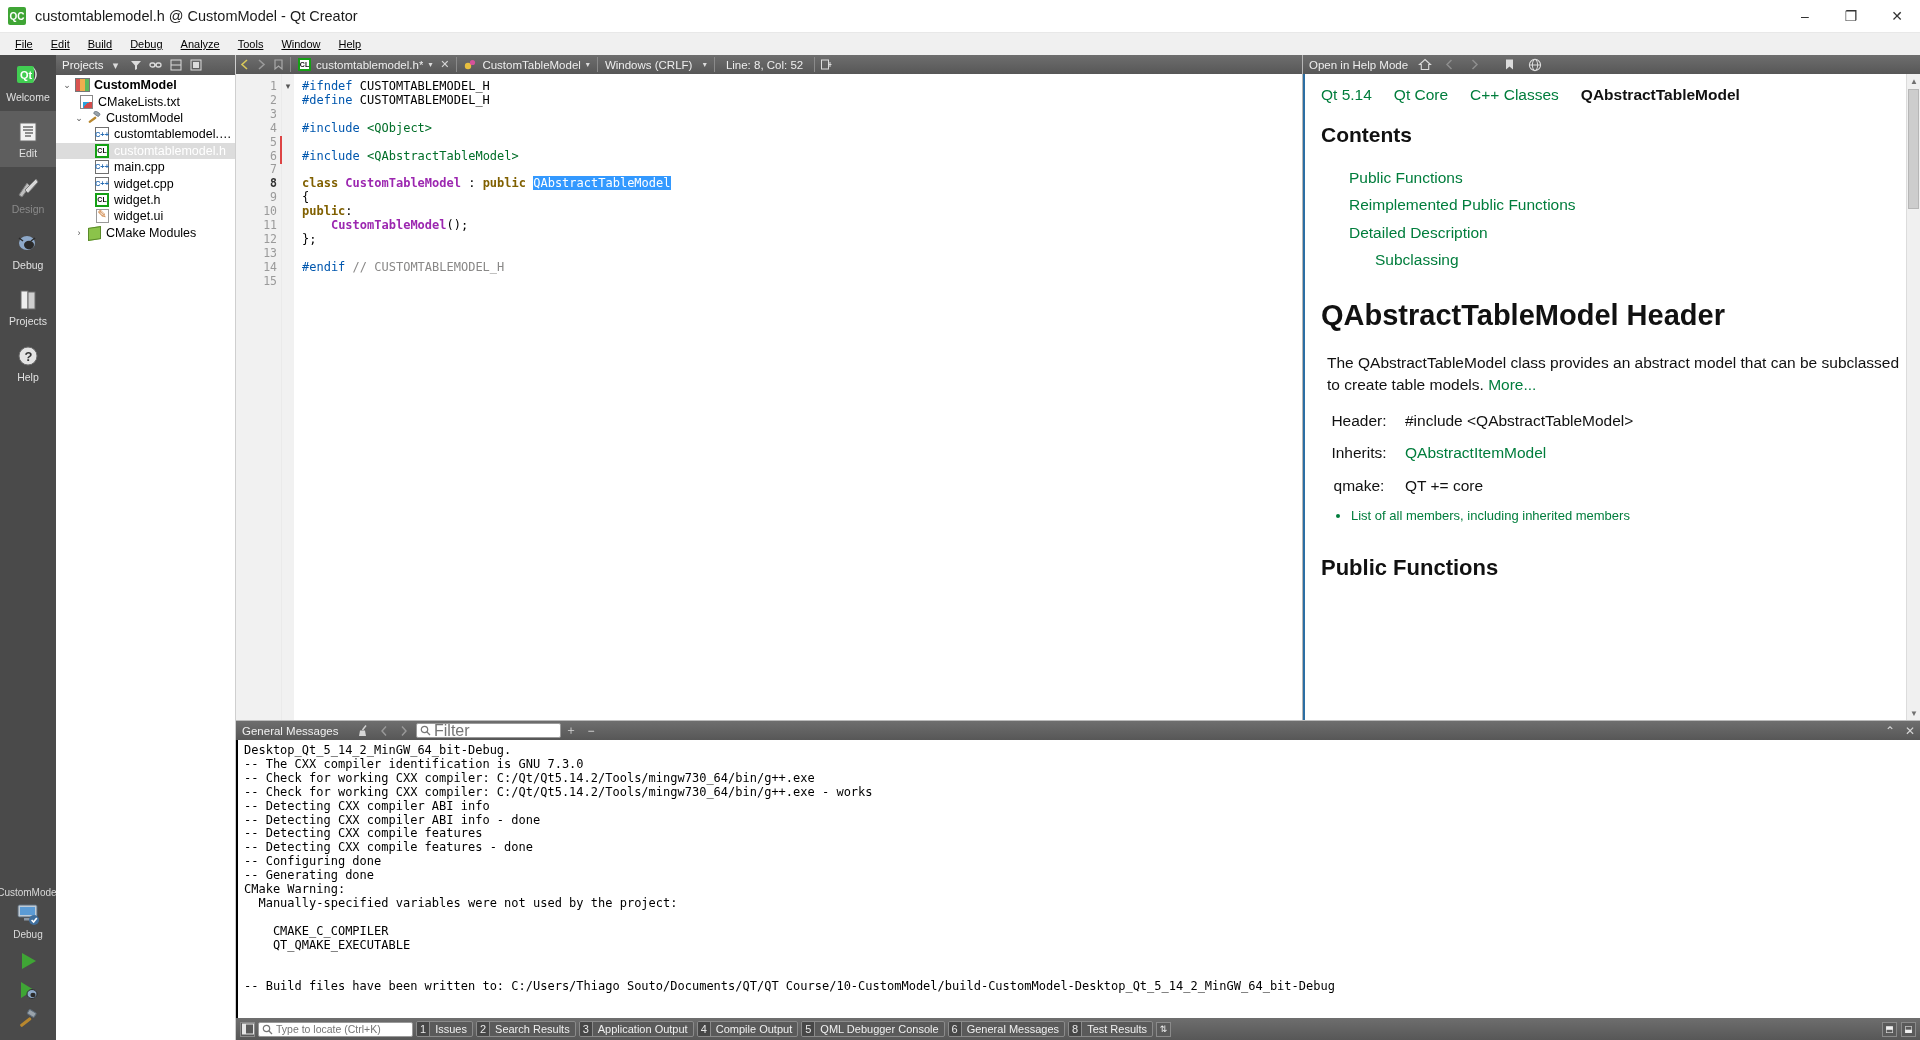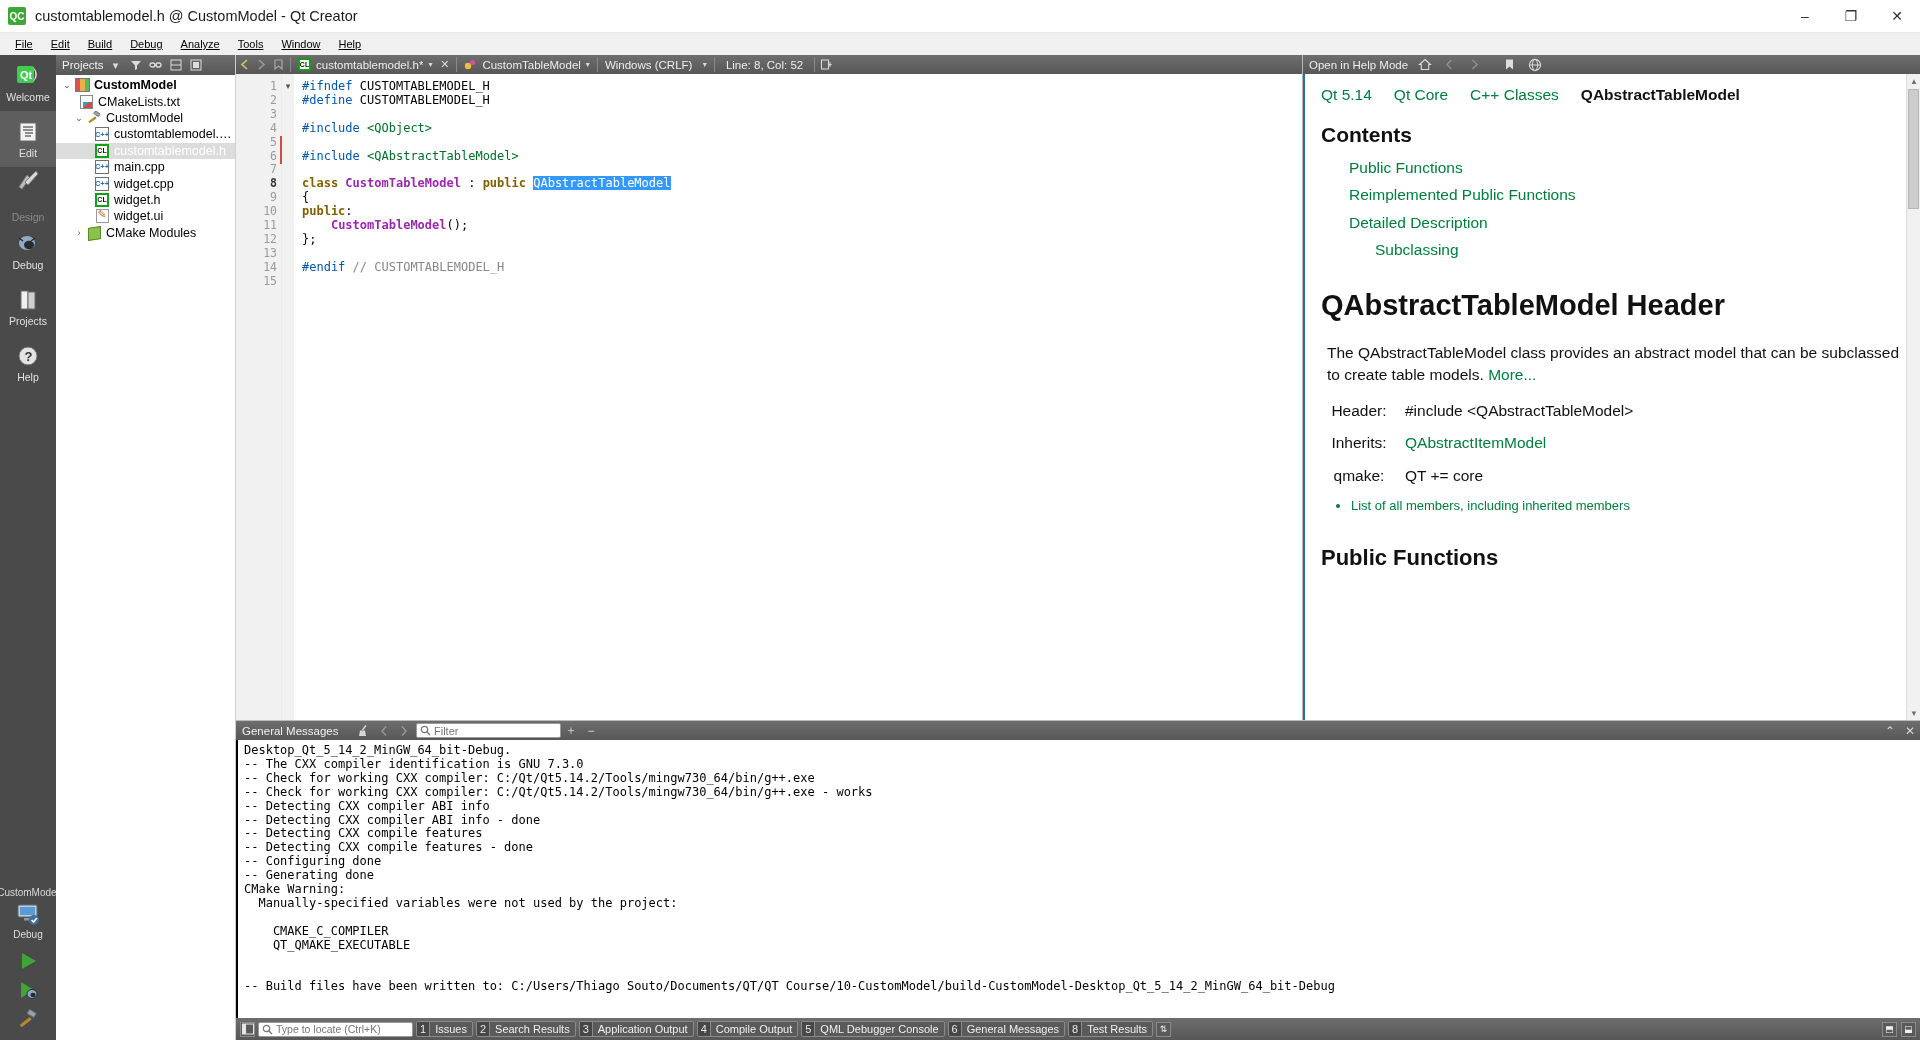--- a/index.html
+++ b/index.html
@@ -39,21 +39,21 @@
   
   .modebar {
     width: 56px; background: #4a4a4a; display: flex; flex-direction: column;
     flex: none; color: #d8d8d8;
   }
   .mode {
     height: 56px; display: flex; flex-direction: column; align-items: center; justify-content: center;
     font-size: 10.5px; gap: 2px; color: #e0e0e0; position: relative;
   }
   .mode.active { background: #5e5e5e; }
-  .mode.disabled { color: #8a8a8a; justify-content: space-between; }
+  .mode.disabled { color: #8a8a8a; }
   .mode .glyph { width: 26px; height: 26px; display:flex; align-items:center; justify-content:center; }
   .mode-spacer { flex: 1; }
   .kitlabel { font-size: 10px; color:#d8d8d8; text-align:center; padding: 3px 2px 1px; }
   .kitbox { display:flex; flex-direction:column; align-items:center; padding-bottom:4px; }
   .kitbox .glyph { width:30px; height:30px; display:flex; align-items:center; justify-content:center; }
   .kitbox .sub { font-size: 10px; color:#dcdcdc; }
   .runrow { display:flex; flex-direction:column; align-items:center; gap:3px; padding: 4px 0 8px; }
   .runbtn { width: 28px; height: 26px; display:flex; align-items:center; justify-content:center; }
 
   
@@ -138,21 +138,21 @@
   .help-tb { height:19px; background: linear-gradient(#6e6e6e,#575757); display:flex; align-items:center;
              color:#eee; font-size:11.5px; padding-left:6px; gap:8px; flex:none; }
   .help-tb .hb { width:17px; height:19px; display:flex; align-items:center; justify-content:center; font-size:12px; color:#d8d8d8; }
   .help-tb .hb.dim { color:#8e8e8e; }
   .helpbody { flex:1; overflow:hidden; position:relative; border:2px solid #2c6ea3; border-top:none;
               border-right:none; border-bottom:none; background:#fff; }
   .helpscroll { padding: 10px 8px 0 16px; font-size:15.5px; color:#111; line-height:1.45; }
   .crumbs { display:flex; gap:22px; font-size:15.5px; color:#007d3c; align-items:baseline; }
   .crumbs .cur { color:#111; font-weight:bold; }
   .refdoc { text-align:right; color:#007d3c; font-size:15px; margin-top:8px; }
-  .h2 { font-size:21px; font-weight:bold; margin: 14px 0 6px; color:#111; }
+  .h2 { font-size:21px; font-weight:bold; margin: 14px 0 16px; color:#111; }
   .toc { margin-left: 28px; }
   .toc a { display:block; color:#007d3c; font-size:15.5px; margin:5px 0; text-decoration:none; }
   .toc .lvl2 { margin-left:26px; }
   .h1 { font-size:29px; font-weight:bold; margin: 22px 0 16px; color:#111; }
   .para { font-size:15.5px; color:#111; margin: 8px 6px 14px 6px; line-height:1.42; }
   .para a { color:#007d3c; text-decoration:none; }
   .deftbl { margin: 4px 0 0 6px; }
   .defrow { display:flex; margin: 10px 0; font-size:15.5px; }
   .defrow .dk { width:78px; flex:none; text-align:center; padding-right:14px; color:#111; }
   .defrow .dv { color:#111; }
@@ -167,21 +167,21 @@
   
   .outpane { height: 298px; flex:none; display:flex; flex-direction:column; background:#fff;
              border-top:1px solid #bbb; }
   .out-head { height:19px; background: linear-gradient(#6e6e6e,#575757); display:flex; align-items:center;
               color:#f0f0f0; font-size:11.5px; flex:none; }
   .out-head .name { padding: 0 10px 0 6px; min-width:118px; }
   .out-head .hb { width:20px; height:19px; display:flex; align-items:center; justify-content:center; color:#d6d6d6; font-size:12px; }
   .out-head .hb.dim { color:#8e8e8e; }
   .filterbox { width:145px; height:15px; background:#fff; border:1px solid #9a9a9a; border-radius:2px;
                display:flex; align-items:center; padding:0 3px; gap:3px; margin-left:2px; }
-  .filterbox input { border:0; outline:0; font-size:11px; width:100%; color:#777;
+  .filterbox input { border:0; outline:0; font-size:16px; width:100%; color:#777;
                      font-family:"Liberation Sans",sans-serif; background:transparent; }
   .out-head .spacer { flex:1; }
   .out-text {
     flex:1; background:#fff; font-family:"DejaVu Sans Mono", monospace; font-size:12px;
     line-height:13.9px; color:#000; padding:4px 0 0 6px; white-space:pre; overflow:hidden; position:relative;
     border-left: 2px solid #000;
   }
 
   
   .statusbar { height:22px; background: linear-gradient(#6e6e6e,#575757); display:flex; align-items:center;

